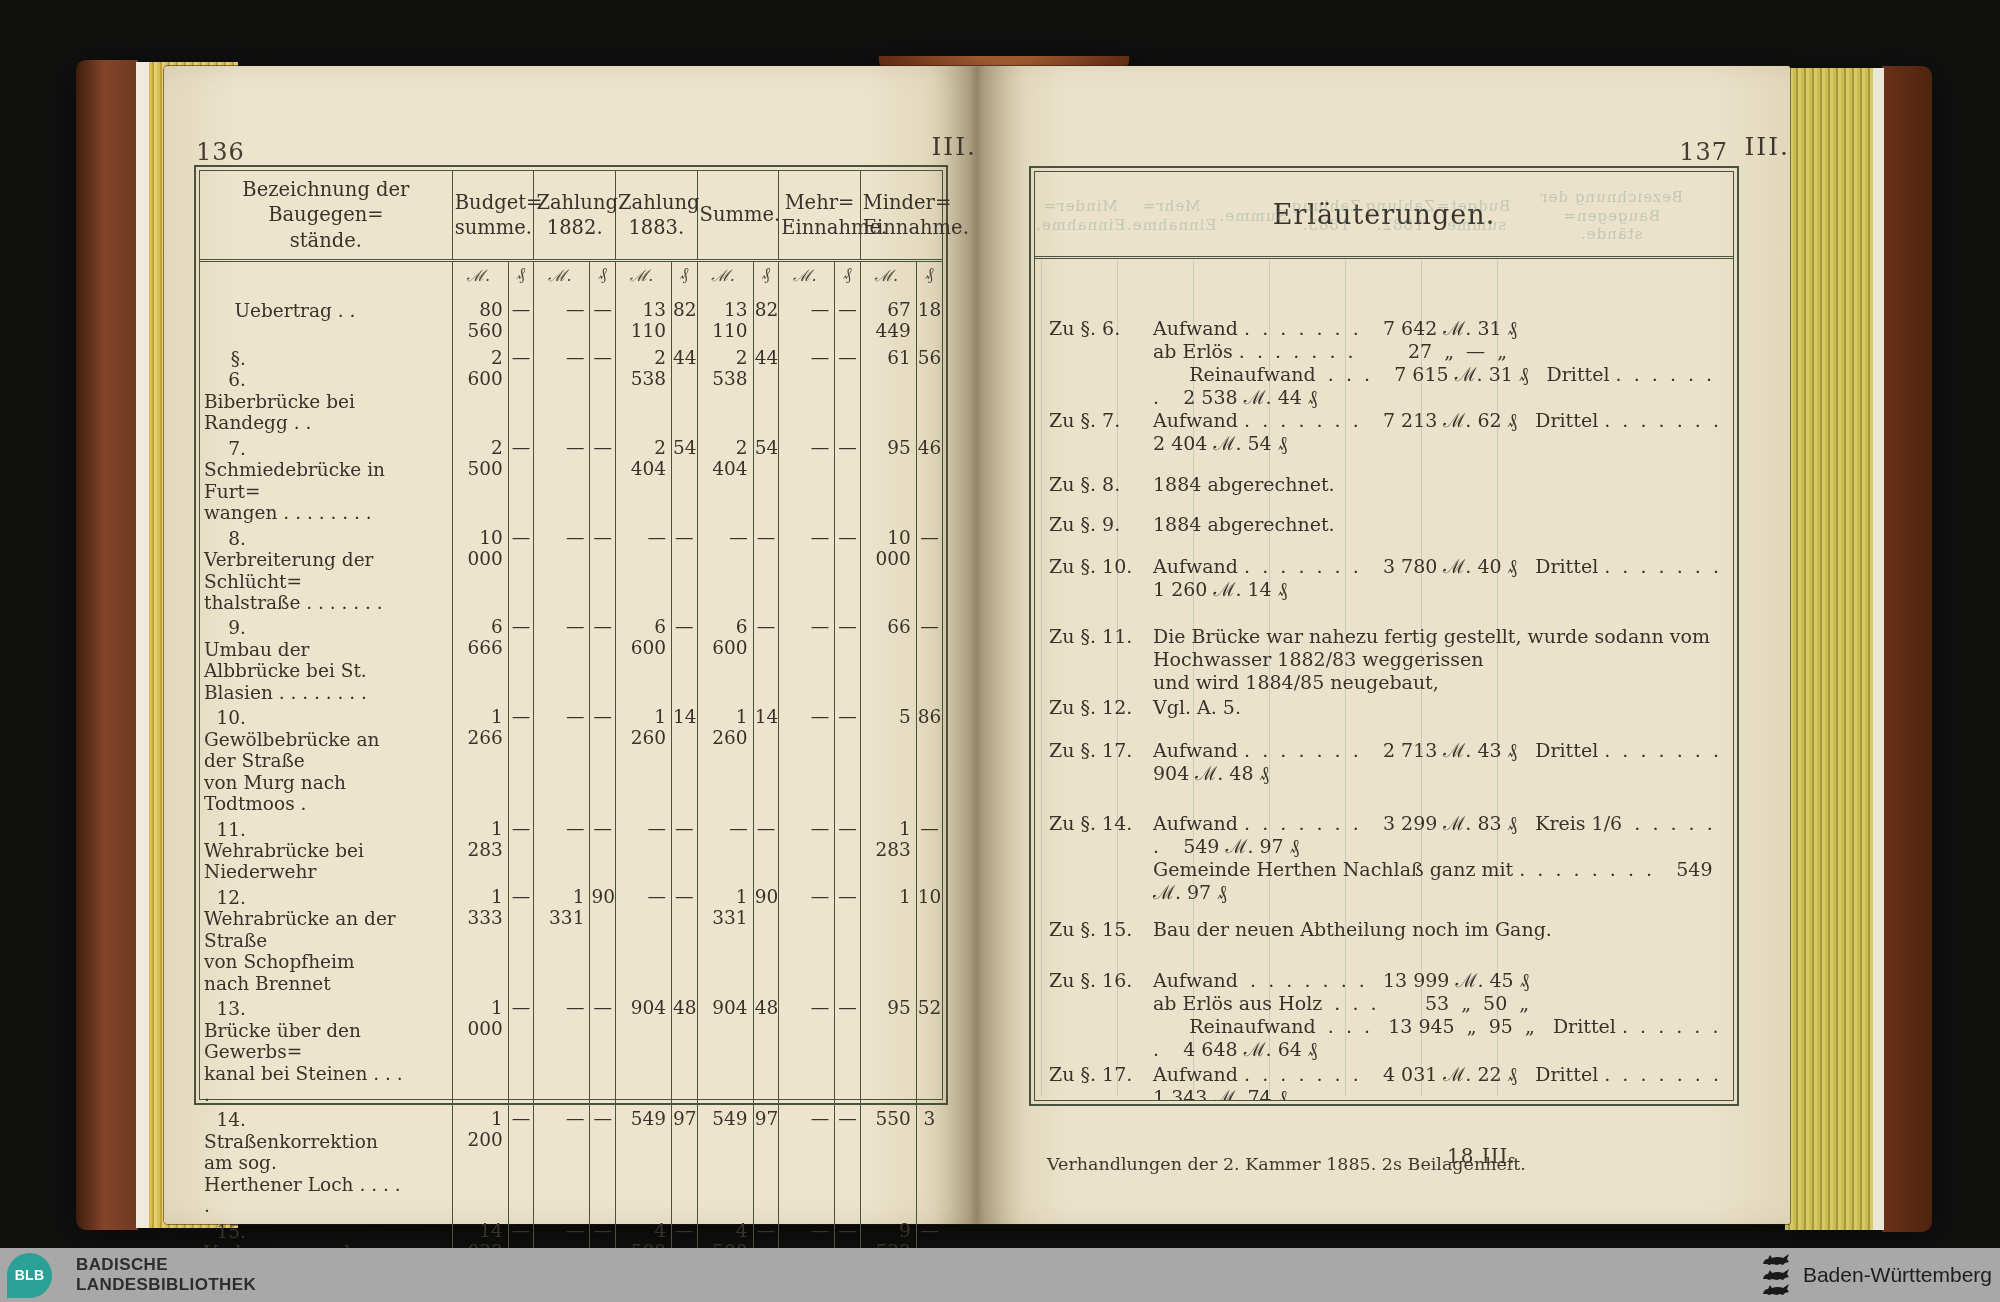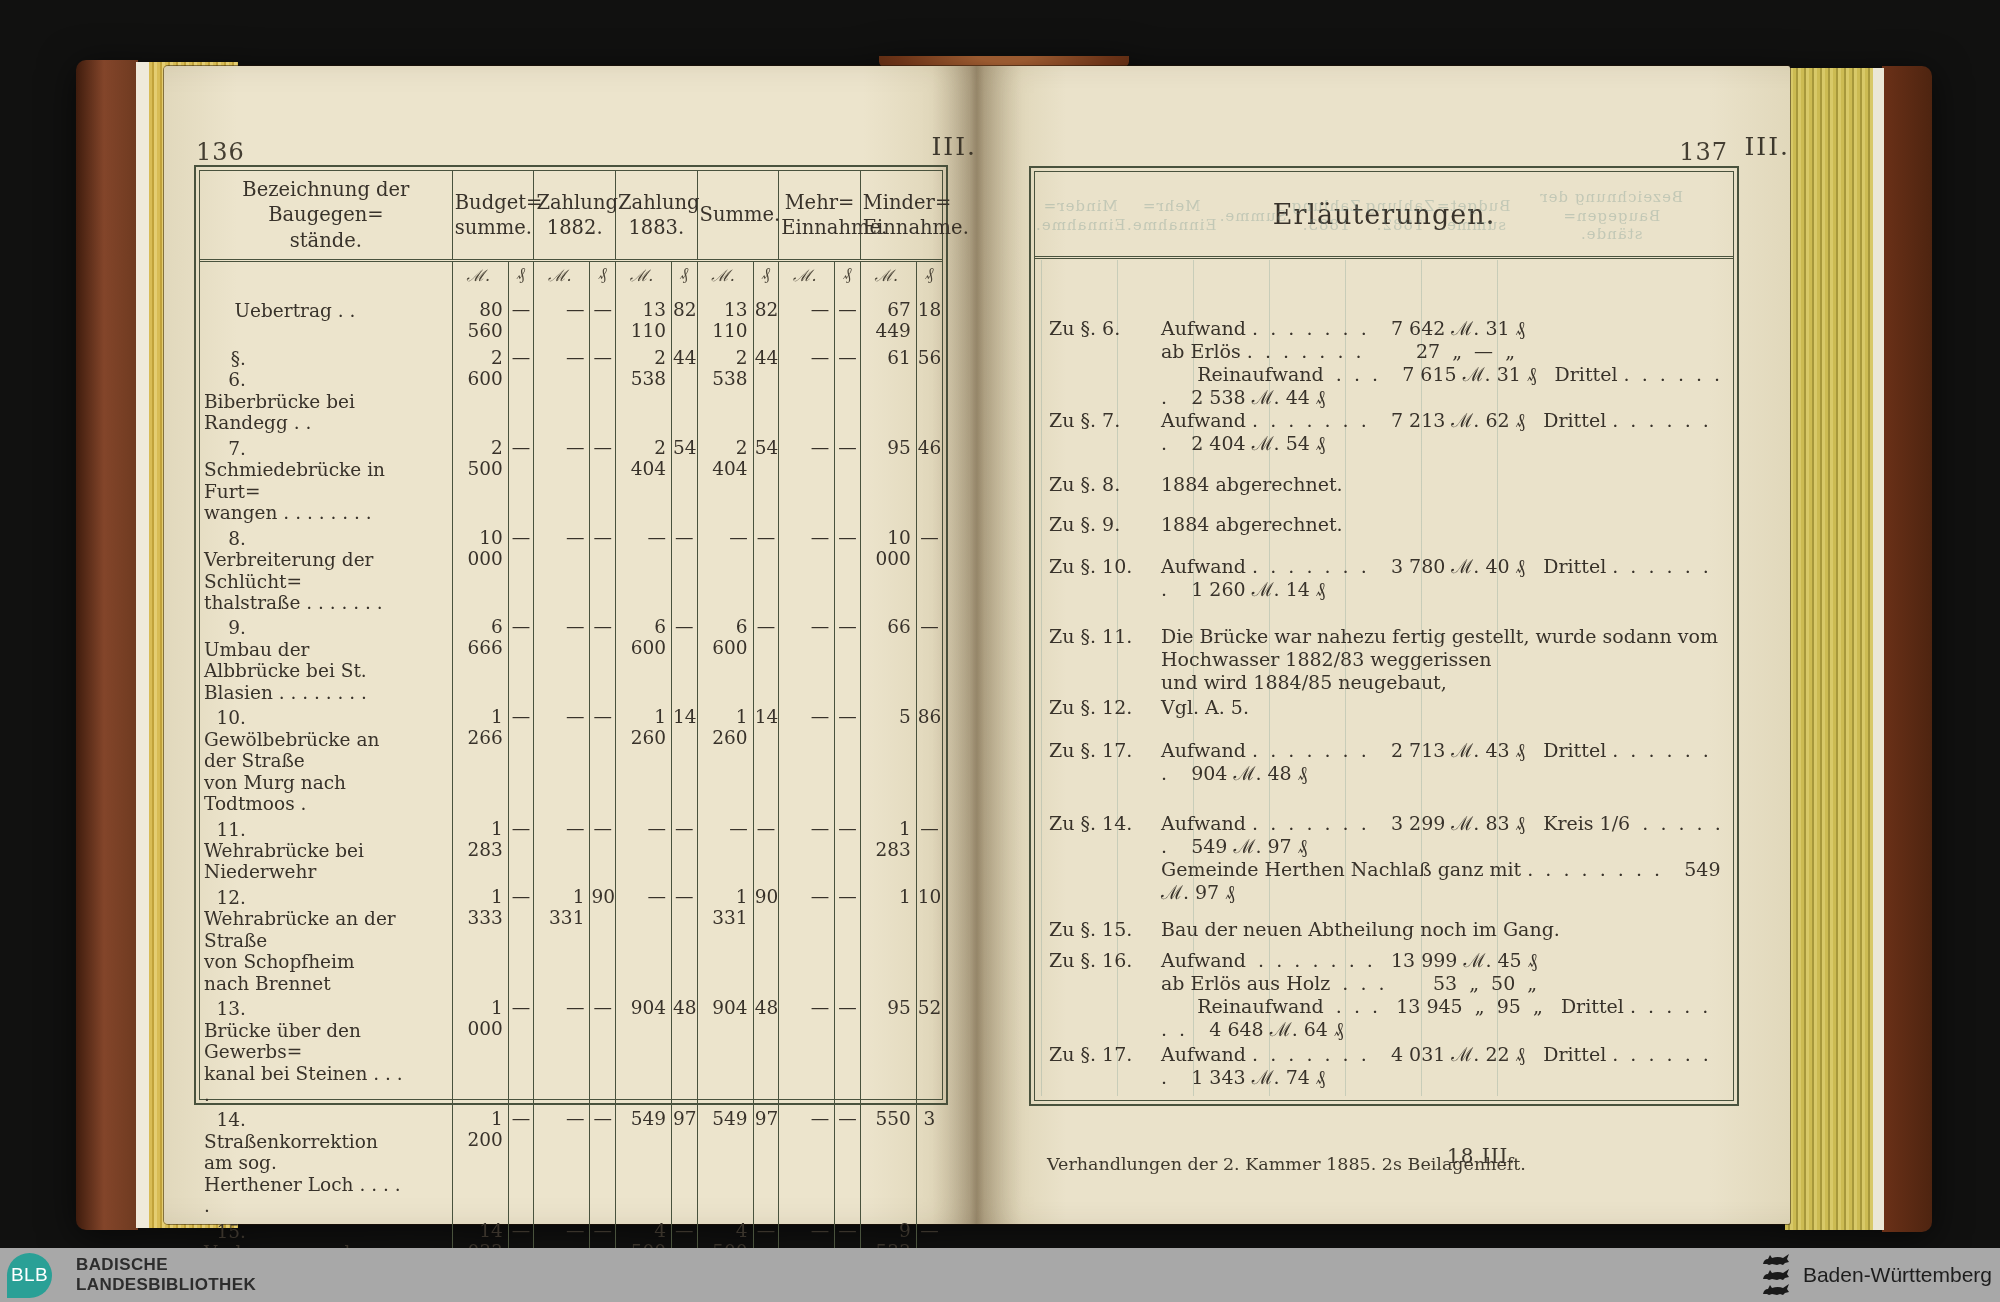--- a/index.html
+++ b/index.html
@@ -73,41 +73,41 @@
      align-items:center;justify-content:center;font-size:27px;letter-spacing:1px;position:relative}
   .expl-body{position:relative;padding:0 12px 0 14px}
   .ghost-row{position:absolute;left:0;right:0;top:4px;height:80px;display:flex;
      opacity:.33;color:var(--ghost);filter:blur(.4px);pointer-events:none}
   .ghost-cell{transform:scaleX(-1);font-size:15px;line-height:1.25;white-space:pre-line;
      text-align:center;align-self:center}
   .g-s{flex:0 0 10.5%} .g-w{flex:0 0 29%}
   .ghost-lines{position:absolute;left:6px;right:200px;top:88px;bottom:4px;pointer-events:none;
      background:repeating-linear-gradient(90deg,rgba(110,150,143,.28) 0 1px,transparent 1px 76px);
      filter:blur(.3px)}
-  .ent{display:flex;gap:18px;font-size:19px;line-height:23px}
+  .ent{display:flex;gap:10px;font-size:19px;line-height:23px}
   .ent .ref{width:94px;flex:none;white-space:nowrap}
   .ent .body>div{white-space:pre-wrap}
   .ent:nth-of-type(1){margin-top:58px}.ent:nth-of-type(2){margin-top:0}
   .ent:nth-of-type(3){margin-top:18px}.ent:nth-of-type(4){margin-top:17px}
   .ent:nth-of-type(5){margin-top:19px}.ent:nth-of-type(6){margin-top:24px}
   .ent:nth-of-type(7){margin-top:2px}.ent:nth-of-type(8){margin-top:20px}
   .ent:nth-of-type(9){margin-top:27px}.ent:nth-of-type(10){margin-top:14px}
-  .ent:nth-of-type(11){margin-top:8px}.ent:nth-of-type(12){margin-top:2px}
+  .ent:nth-of-type(11){margin-top:28px}.ent:nth-of-type(12){margin-top:2px}
   .ent:nth-of-type(13){margin-top:16px}.ent:nth-of-type(14){margin-top:2px}
   .ent:nth-of-type(15){margin-top:17px}.ent:nth-of-type(16){margin-top:2px}
 
   .pfoot-l{position:absolute;left:70px;top:1088px;font-size:17.5px;color:#3e382d}
   .pfoot-r{position:absolute;left:470px;top:1078px;font-size:20px;color:#3c362c;letter-spacing:1px}
 
   
   .bar{position:absolute;left:0;right:0;bottom:0;height:54px;background:#a8a8a8;
      display:flex;align-items:center;font-family:"Liberation Sans","DejaVu Sans",sans-serif}
   .blb-logo{width:45px;height:45px;margin-left:7px;background:#2aa096;
      border-radius:50% 50% 50% 0;display:flex;align-items:center;justify-content:center;
-     color:#fff;font-weight:400;font-size:19px;letter-spacing:.3px}
+     color:#fff;font-weight:700;font-size:14px;letter-spacing:.3px}
   .lib-name{margin-left:24px;font-weight:700;font-size:17px;line-height:1.2;
      color:#2d2d2d;letter-spacing:.4px}
   .bar-right{margin-left:auto;display:flex;align-items:center;gap:12px;margin-right:8px}
   .state-name{font-size:21px;color:#1d1d1d}
 </style>
 </head>
 <body>
 
 <div class="book">
   <div class="leather-l"></div>

